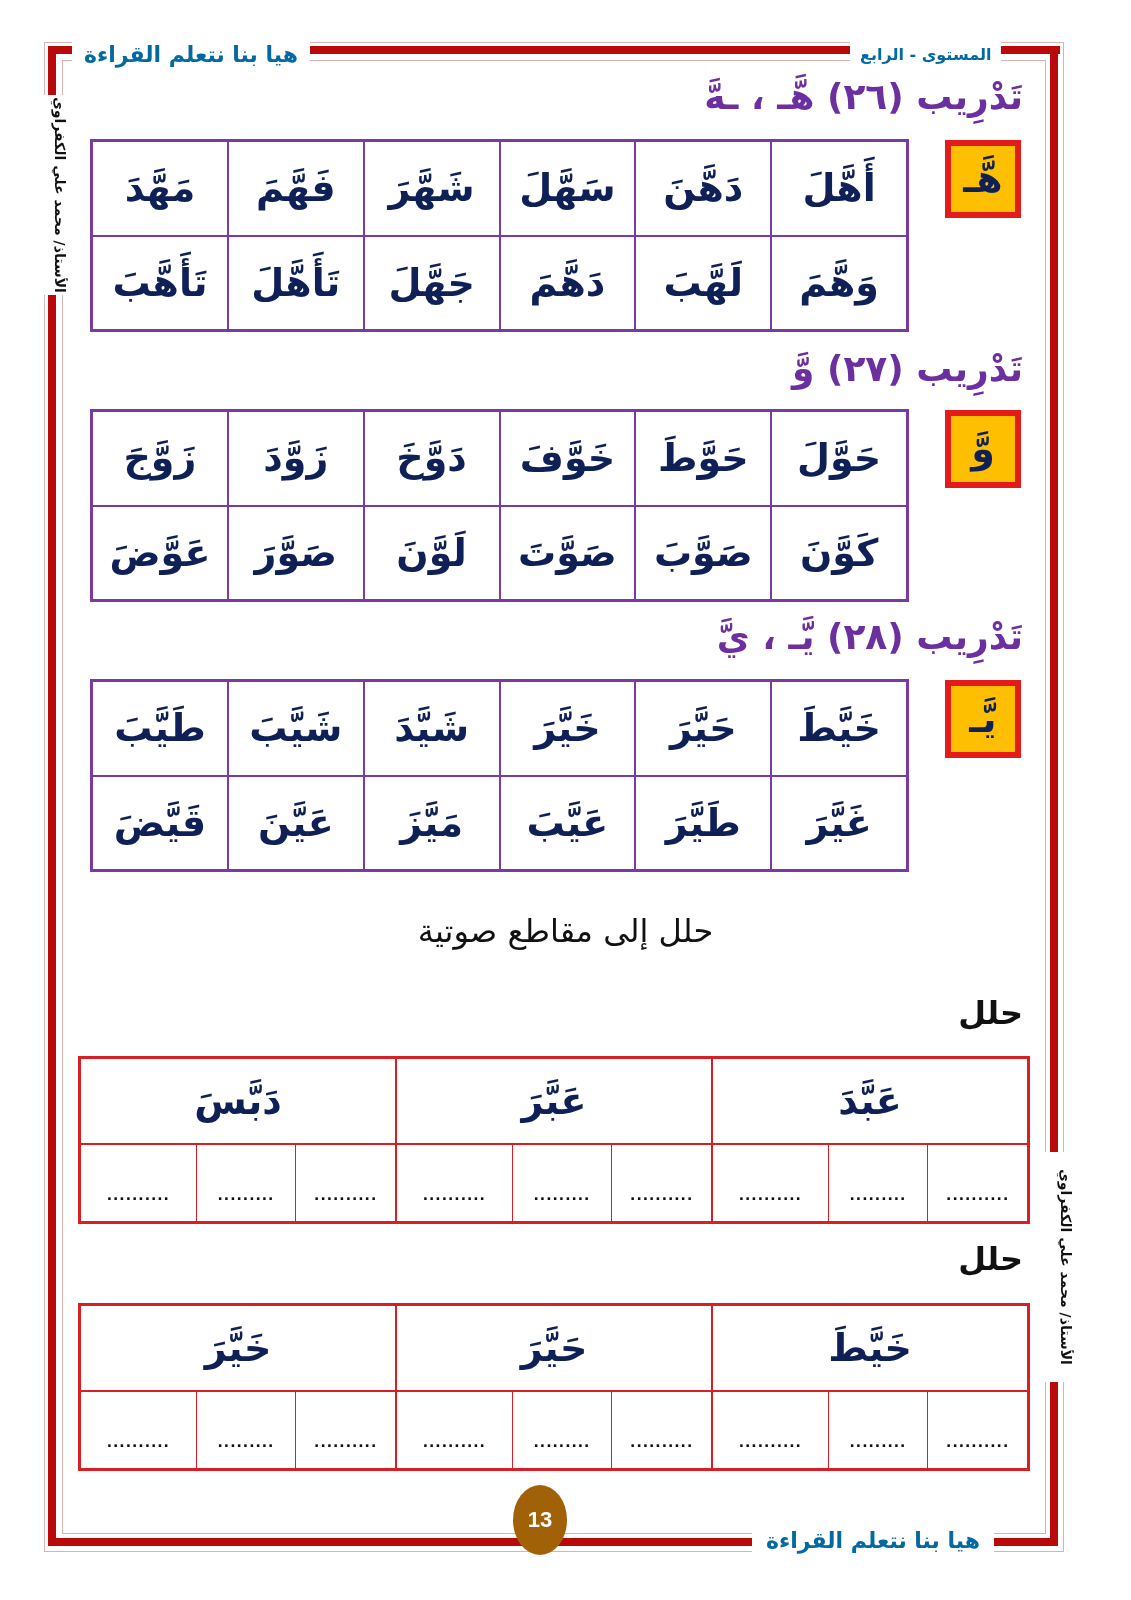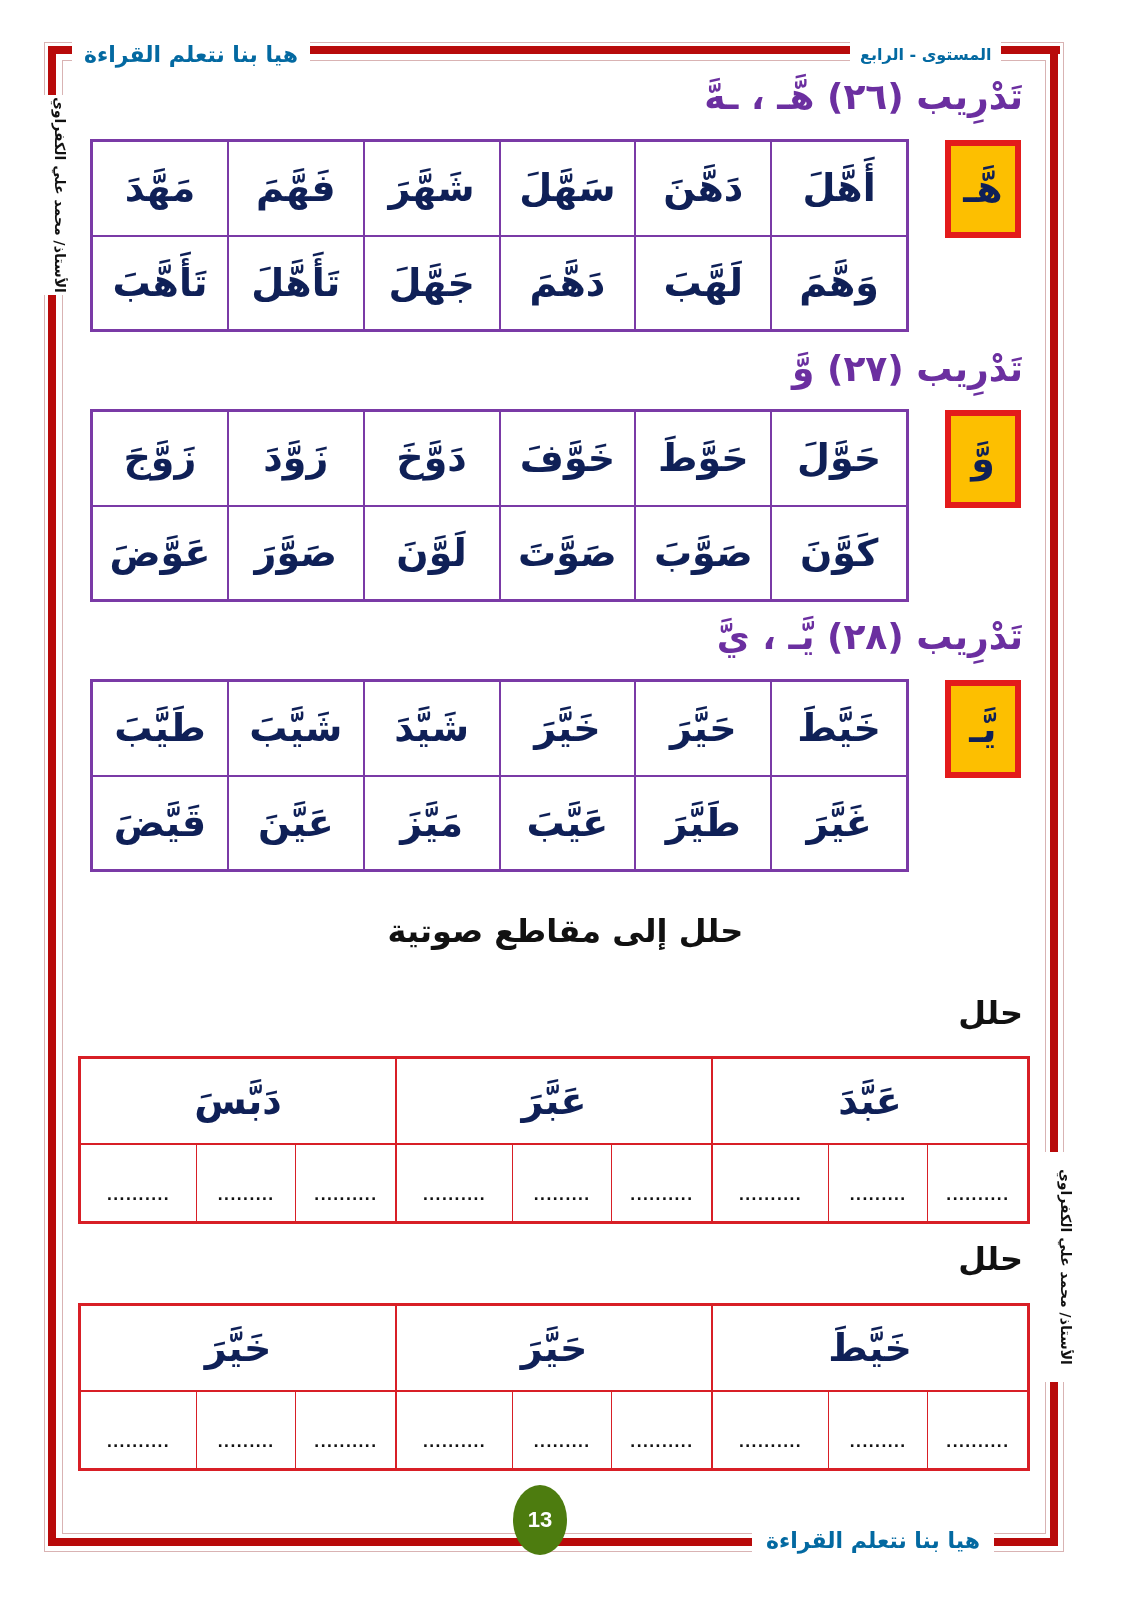--- a/index.html
+++ b/index.html
@@ -34,21 +34,21 @@
 
     
     .ex-title {
       position: absolute; right: 108px;
       direction: rtl; color: #6b2fa0; font-weight: bold;
       font-size: 36px; white-space: nowrap; line-height: 46px;
     }
 
     
     .letter-box {
-      position: absolute; right: 110px; width: 76px; height: 98px;
+      position: absolute; right: 110px; width: 76px; height: 78px;
       background: #fdbf00; border: 6px solid #e31b1b;
       box-sizing: border-box;
       display: flex; align-items: center; justify-content: center;
       font-size: 38px; font-weight: bold; color: #0f2057;
     }
 
     
     .word-grid {
       position: absolute; left: 90px; width: 819px; height: 193px;
       display: grid; grid-template-columns: repeat(6, 1fr); grid-template-rows: 1fr 1fr;
@@ -59,21 +59,21 @@
       border: 1.5px solid #7a3aa6;
       display: flex; align-items: center; justify-content: center;
       font-size: 38px; font-weight: bold; color: #0f2057;
       direction: rtl;
     }
 
     
     .section-heading {
       position: absolute; top: 912px; left: 0; width: 1131px;
       text-align: center; direction: rtl;
-      font-size: 32px; font-weight: bold; color: #111;
+      font-size: 32px; font-weight: normal; color: #111;
     }
     .hal-label {
       position: absolute; right: 108px;
       direction: rtl; font-size: 32px; font-weight: bold; color: #111;
     }
 
     
     .syl-table {
       position: absolute; left: 78px; width: 952px; height: 168px;
       border: 2px solid #d81f26; box-sizing: border-box;
@@ -95,21 +95,21 @@
       display: flex; align-items: flex-end; justify-content: center;
       padding-bottom: 18px;
       font-size: 14px; font-weight: bold; color: #111; letter-spacing: 1px;
       direction: ltr;
     }
     .syl-blank:last-child { border-left: none; }
 
     
     .page-num {
       position: absolute; left: 513px; top: 1485px; width: 54px; height: 70px;
-      border-radius: 50%; background: #4d7c0f;
+      border-radius: 50%; background: #a16207;
       color: #fff; font-weight: bold; font-size: 22px;
       display: flex; align-items: center; justify-content: center;
       font-family: "Liberation Sans", sans-serif;
     }
   </style>
 </head>
 <body>
 
 <div>
 

